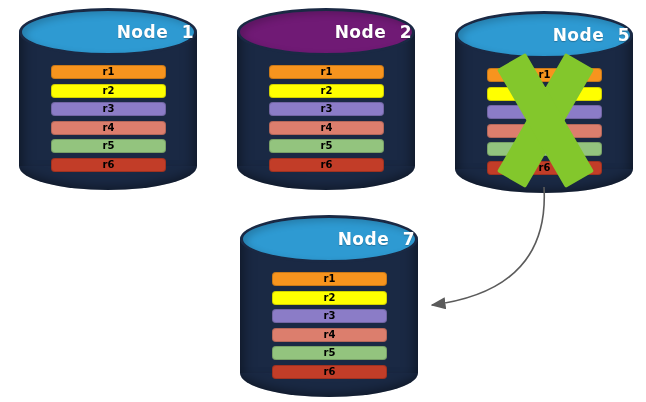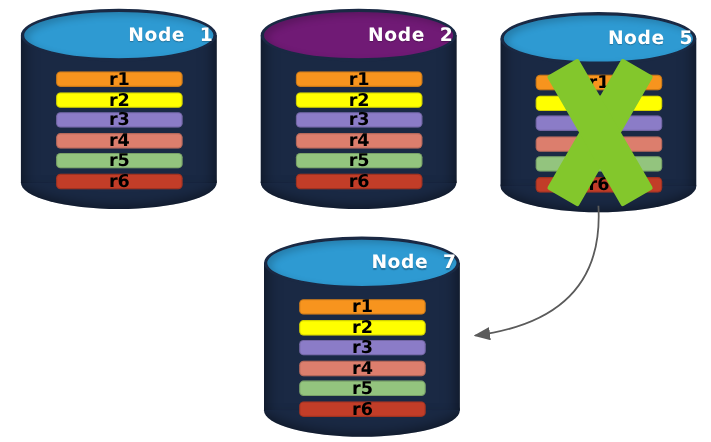--- a/index.html
+++ b/index.html
@@ -39,21 +39,21 @@
     white-space: nowrap;
   }
   .bars {
     position: absolute; left: 32px; top: 57px; width: 115px;
     display: flex; flex-direction: column; gap: 4.5px;
   }
   .bar {
     height: 14px;
     border-radius: 4px;
     display: flex; align-items: center; justify-content: center;
-    font-size: 16px; font-weight: bold; line-height: 14px;
+    font-size: 10px; font-weight: bold; line-height: 14px;
     box-shadow: inset 0 0 0 1px rgba(0,0,0,0.18);
   }
   .x-mark {
     position: absolute; left: 42px; top: 43px; width: 96px; height: 132px;
     z-index: 5;
   }
   .x-stroke {
     position: absolute; left: 31.5px; top: -2.5px; width: 33px; height: 137px;
     border-radius: 2px;
   }

